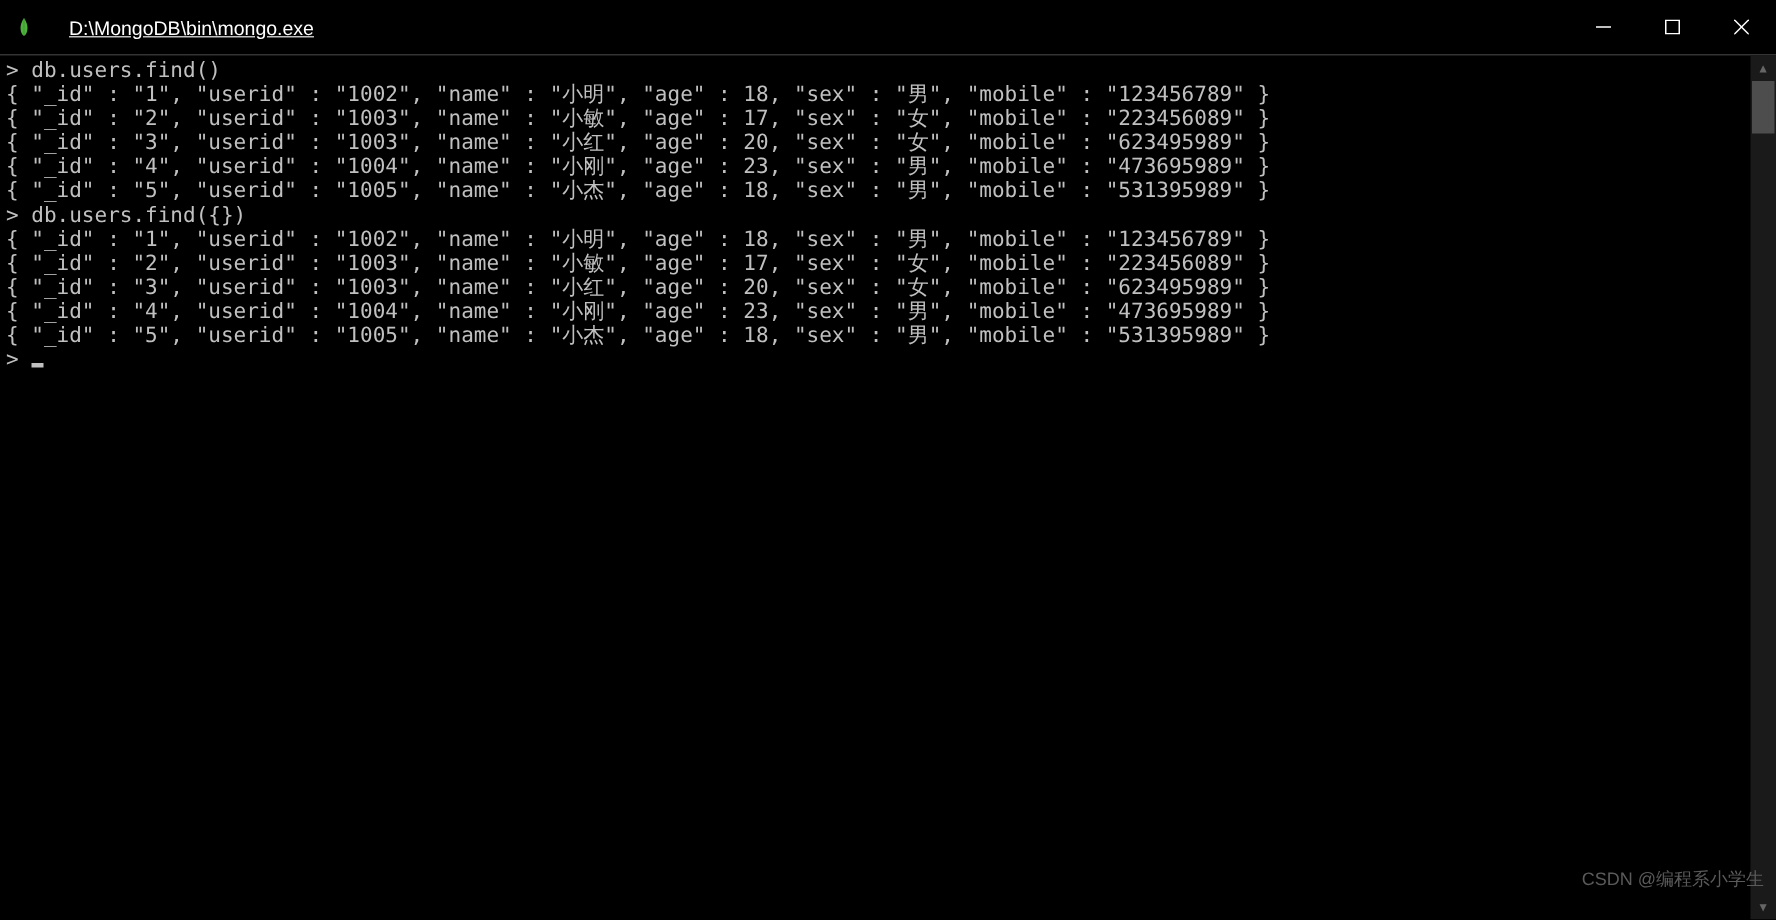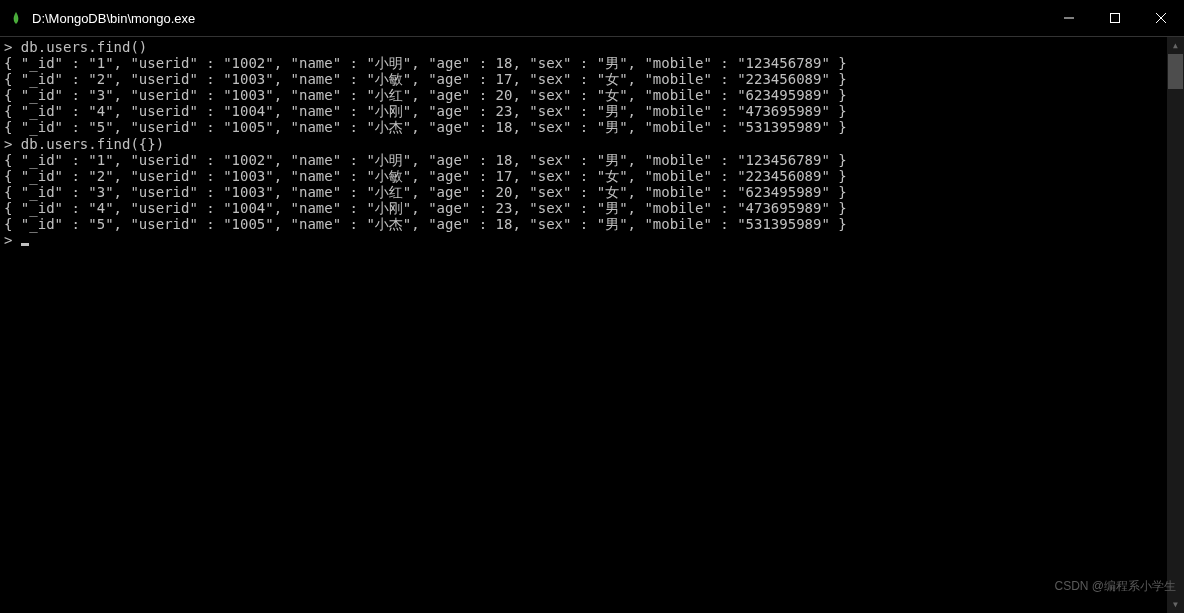--- a/index.html
+++ b/index.html
@@ -22,21 +22,22 @@
       background: #000;
       display: flex;
       align-items: center;
       justify-content: space-between;
       padding-left: 8px;
       border-bottom: 1px solid #333;
     }
     .titlebar-left {
       display: flex;
       align-items: center;
-      gap: 8px;
+      gap: 22px;
+      text-decoration: underline;
     }
     .app-icon {
       width: 16px;
       height: 16px;
       display: flex;
       align-items: center;
       justify-content: center;
     }
     .app-icon svg {
       width: 14px;

